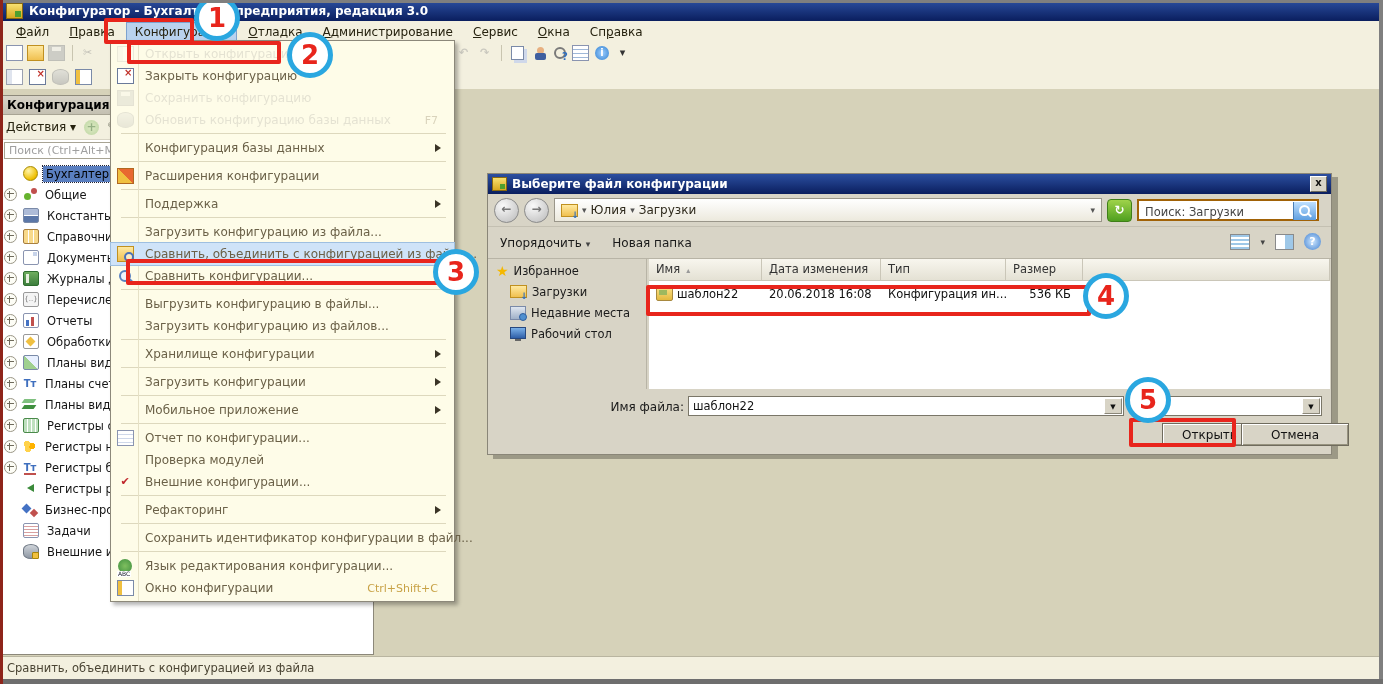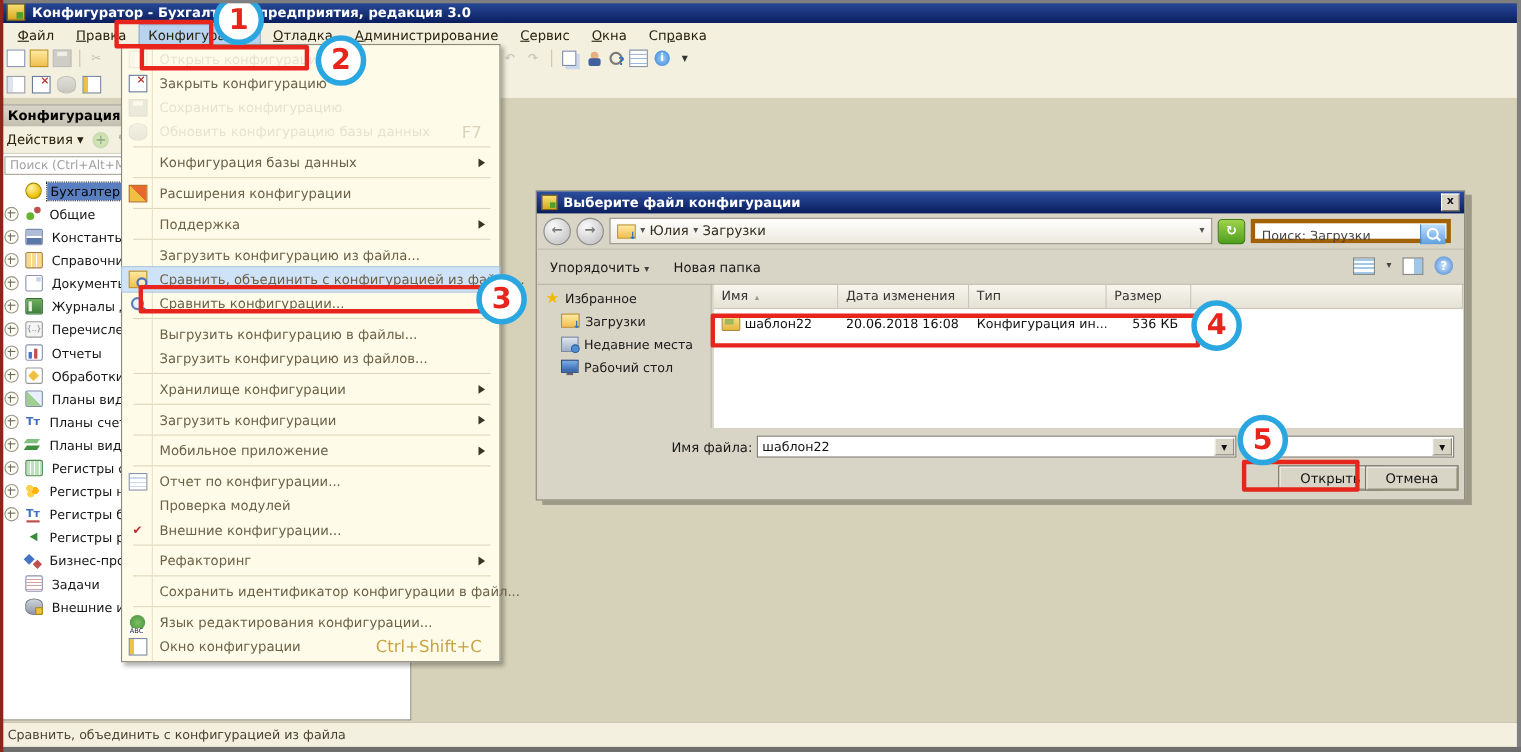--- a/index.html
+++ b/index.html
@@ -110,40 +110,40 @@
   .ti-extsrc{border-radius:50%/35%;background:linear-gradient(#cfd4da,#8f98a4);border:1px solid #6f7884}
   .ti-extsrc::after{content:'';position:absolute;right:-1px;bottom:-1px;width:5px;height:5px;background:#f0c040;border:1px solid #a8860a;border-radius:1px}
 
   
   #cfgmenu{position:absolute;left:110px;top:40px;width:345px;background:#fefce8;border:1px solid #8c887a;z-index:3;box-shadow:3px 3px 4px rgba(0,0,0,.3);padding:2px 0;box-sizing:border-box}
   #cfgmenu::before{content:'';position:absolute;left:27px;top:0;bottom:0;width:1px;background:#e6e1c6}
   .mi{height:22px;display:flex;align-items:center;position:relative;padding-left:3px}
   .mi .g{width:22px;flex:none;display:flex;justify-content:center;align-items:center}
   .mi .lbl{padding-left:9px;color:#6b6148;white-space:nowrap}
   .mi.dis .lbl{color:#cdc39e}
-  .mi .sc{margin-left:auto;margin-right:16px;color:#c8a246;font-size:15px}
+  .mi .sc{margin-left:auto;margin-right:16px;color:#c8a246;font-size:11px}
   .mi.sub::after{content:'';position:absolute;right:9px;top:7px;border:4px solid transparent;border-left:6px solid #3a3426}
   .mi.sel{background:#cfe3f8;outline:1px solid #9ebfe0}
   .msep{height:1px;background:#ddd8bd;margin:2px 8px 3px 10px}
 
   
   #dlg{position:absolute;left:487px;top:173px;width:845px;height:282px;background:#d8d4c6;border:1px solid #8a8678;box-sizing:border-box;z-index:2;box-shadow:6px 4px 0 rgba(110,106,92,.55)}
   #dlg-title{height:20px;background:linear-gradient(#2c4fa0,#0a1e5e);color:#fff;font-weight:bold;display:flex;align-items:center;gap:5px;padding:0 4px;font-size:12px}
   .dlg-icon{width:13px;height:12px;background:linear-gradient(#f8e070,#d8a820);border:1px solid #8a6a10;position:relative;flex:none}
   .dlg-icon::after{content:'';position:absolute;right:1px;bottom:1px;width:5px;height:5px;background:#4f9f2f}
   #dlg-close{margin-left:auto;width:15px;height:14px;background:#d8d4c6;border:1px solid #fff;border-right-color:#6f6b5d;border-bottom-color:#6f6b5d;color:#111;font-size:10px;line-height:12px;text-align:center;font-weight:bold}
   #dlg-addr{height:32px;display:flex;align-items:center;gap:5px;padding:0 6px}
   .navbtn{width:23px;height:23px;border-radius:50%;background:radial-gradient(circle at 35% 30%,#fafafa,#b9b9b9);border:1px solid #8a8a8a;color:#777;font-weight:bold;text-align:center;line-height:21px;flex:none}
   #crumb{height:24px;flex:none;width:548px;background:linear-gradient(#fff,#ece9dd);border:1px solid #9a968a;display:flex;align-items:center;gap:4px;padding:0 6px;box-sizing:border-box}
   .crumb-folder{width:15px;height:11px;background:linear-gradient(#ffe9a0,#f0c050);border:1px solid #c09020;position:relative;flex:none}
   .crumb-folder::after{content:'↓';position:absolute;right:-2px;bottom:-4px;color:#2f6fbe;font-size:9px;font-weight:bold}
   .crumb-sep{color:#555;font-size:9px}
   #crumb-hist{color:#555;font-size:9px;margin-left:2px}
   #btn-refresh{width:23px;height:21px;border-radius:4px;background:linear-gradient(#9fd34a,#4f9f1f);border:1px solid #3f7f18;color:#fff;text-align:center;line-height:20px;font-weight:bold;flex:none}
-  #dlg-search{position:relative;flex:none;width:182px;height:22px;background:#fff;border:4px solid #a16207;box-sizing:border-box}
+  #dlg-search{position:relative;flex:none;width:182px;height:22px;background:#fff;border:2px solid #a16207;box-sizing:border-box}
   #dlg-search input{border:0;outline:none;width:155px;height:18px;margin:1px 0 0 4px;font-family:inherit;font-size:11.5px;color:#333;background:transparent}
   #dlg-search input::placeholder{color:#444}
   #search-btn{position:absolute;right:1px;top:1px;width:22px;height:18px;background:linear-gradient(#bfe0ff,#5f9fe0);border-left:1px solid #4a7fb8}
   #search-btn::before{content:'';position:absolute;left:5px;top:3px;width:7px;height:7px;border:2px solid #fff;border-radius:50%}
   #search-btn::after{content:'';position:absolute;left:13px;top:12px;width:5px;height:2px;background:#fff;transform:rotate(45deg)}
   #dlg-toolbar{height:31px;border-top:1px solid #c4c0b2;border-bottom:1px solid #b8b4a6;display:flex;align-items:center;gap:22px;padding-left:12px;position:relative}
   .dtb-label{color:#1a1a1a}
   .dtb-label .dd{font-size:9px;color:#444}
   #dlg-viewicons{position:absolute;right:10px;top:6px;display:flex;align-items:center;gap:10px}
   .ic-views{width:18px;height:14px;border:1px solid #8a8a8a;background:repeating-linear-gradient(180deg,#9fc8e8 0 2px,#fff 2px 4px)}
@@ -553,21 +553,21 @@
       <span id="fname-label">Имя файла:</span>
       <div class="combo" style="left:200px;top:5px;width:436px">
         <span class="val">шаблон22</span>
         <span class="dda">▼</span>
       </div>
       <div class="combo" style="left:646px;top:5px;width:188px">
         <span class="val"></span>
         <span class="dda">▼</span>
       </div>
       <button class="btn" style="left:674px;top:32px;width:95px">Открыть</button>
-      <button class="btn" style="left:753px;top:32px;width:85px">Отмена</button>
+      <button class="btn" style="left:753px;top:32px;width:108px">Отмена</button>
     </div>
   </div>
 
   <div id="statusbar">Сравнить, объединить с конфигурацией из файла</div>
 
   <div class="rbox" style="left:104px;top:18px;width:90px;height:26px"></div>
   <div class="rbox" style="left:127px;top:41px;width:154px;height:23px"></div>
   <div class="rbox" style="left:126px;top:259px;width:313px;height:26px"></div>
   <div class="rbox" style="left:646px;top:285px;width:445px;height:31px"></div>
   <div class="rbox" style="left:1129px;top:418px;width:107px;height:29px"></div>

